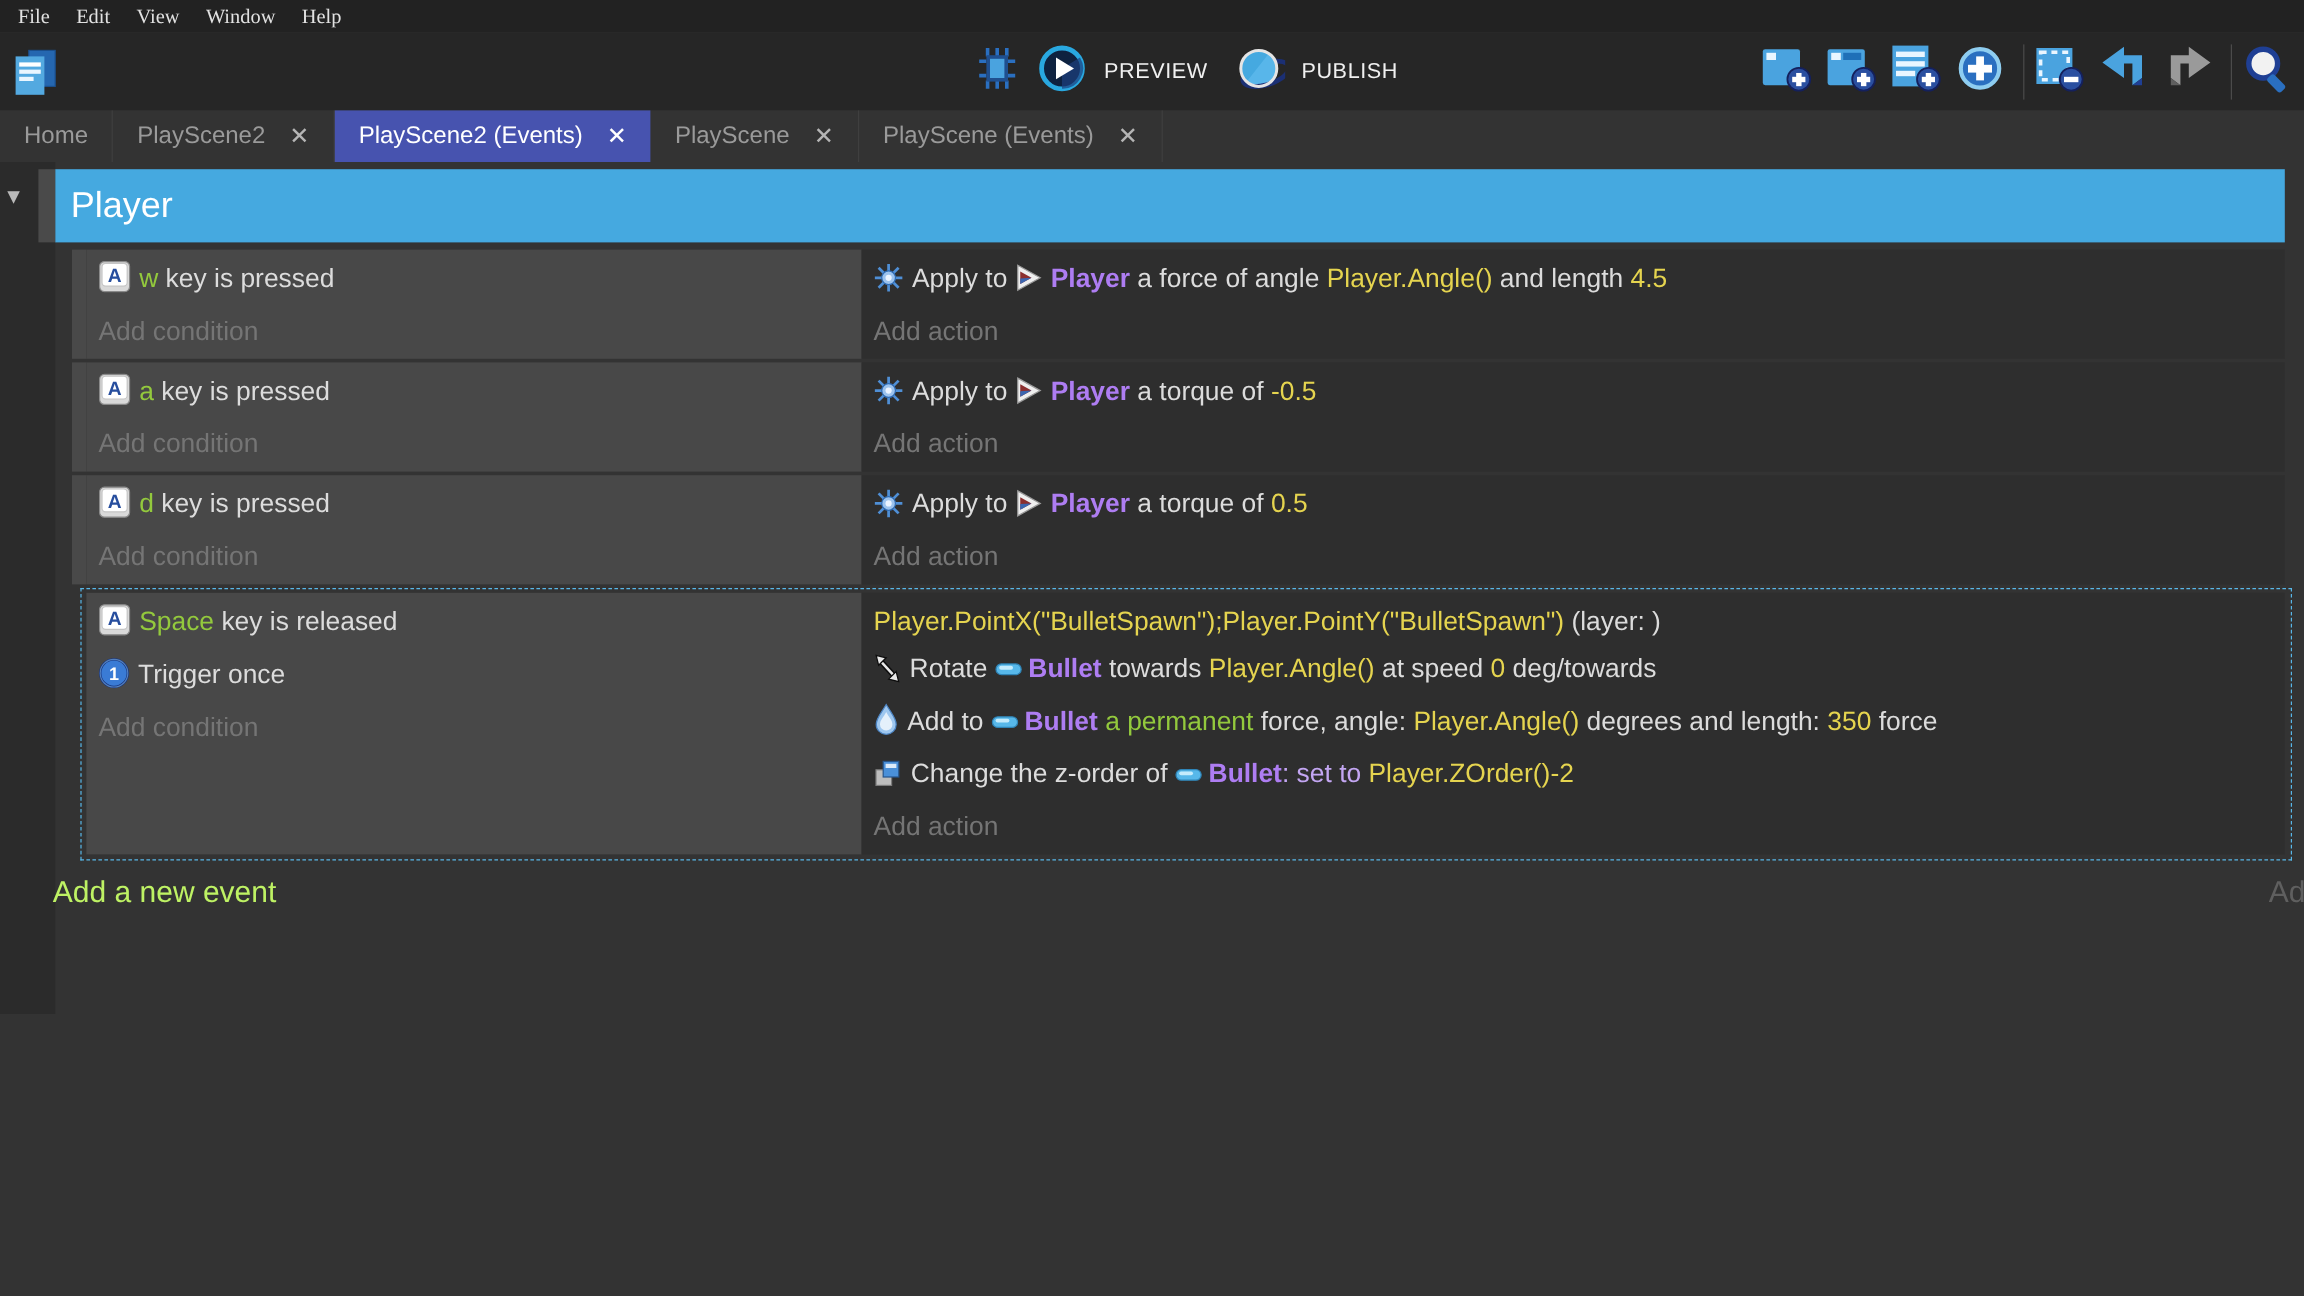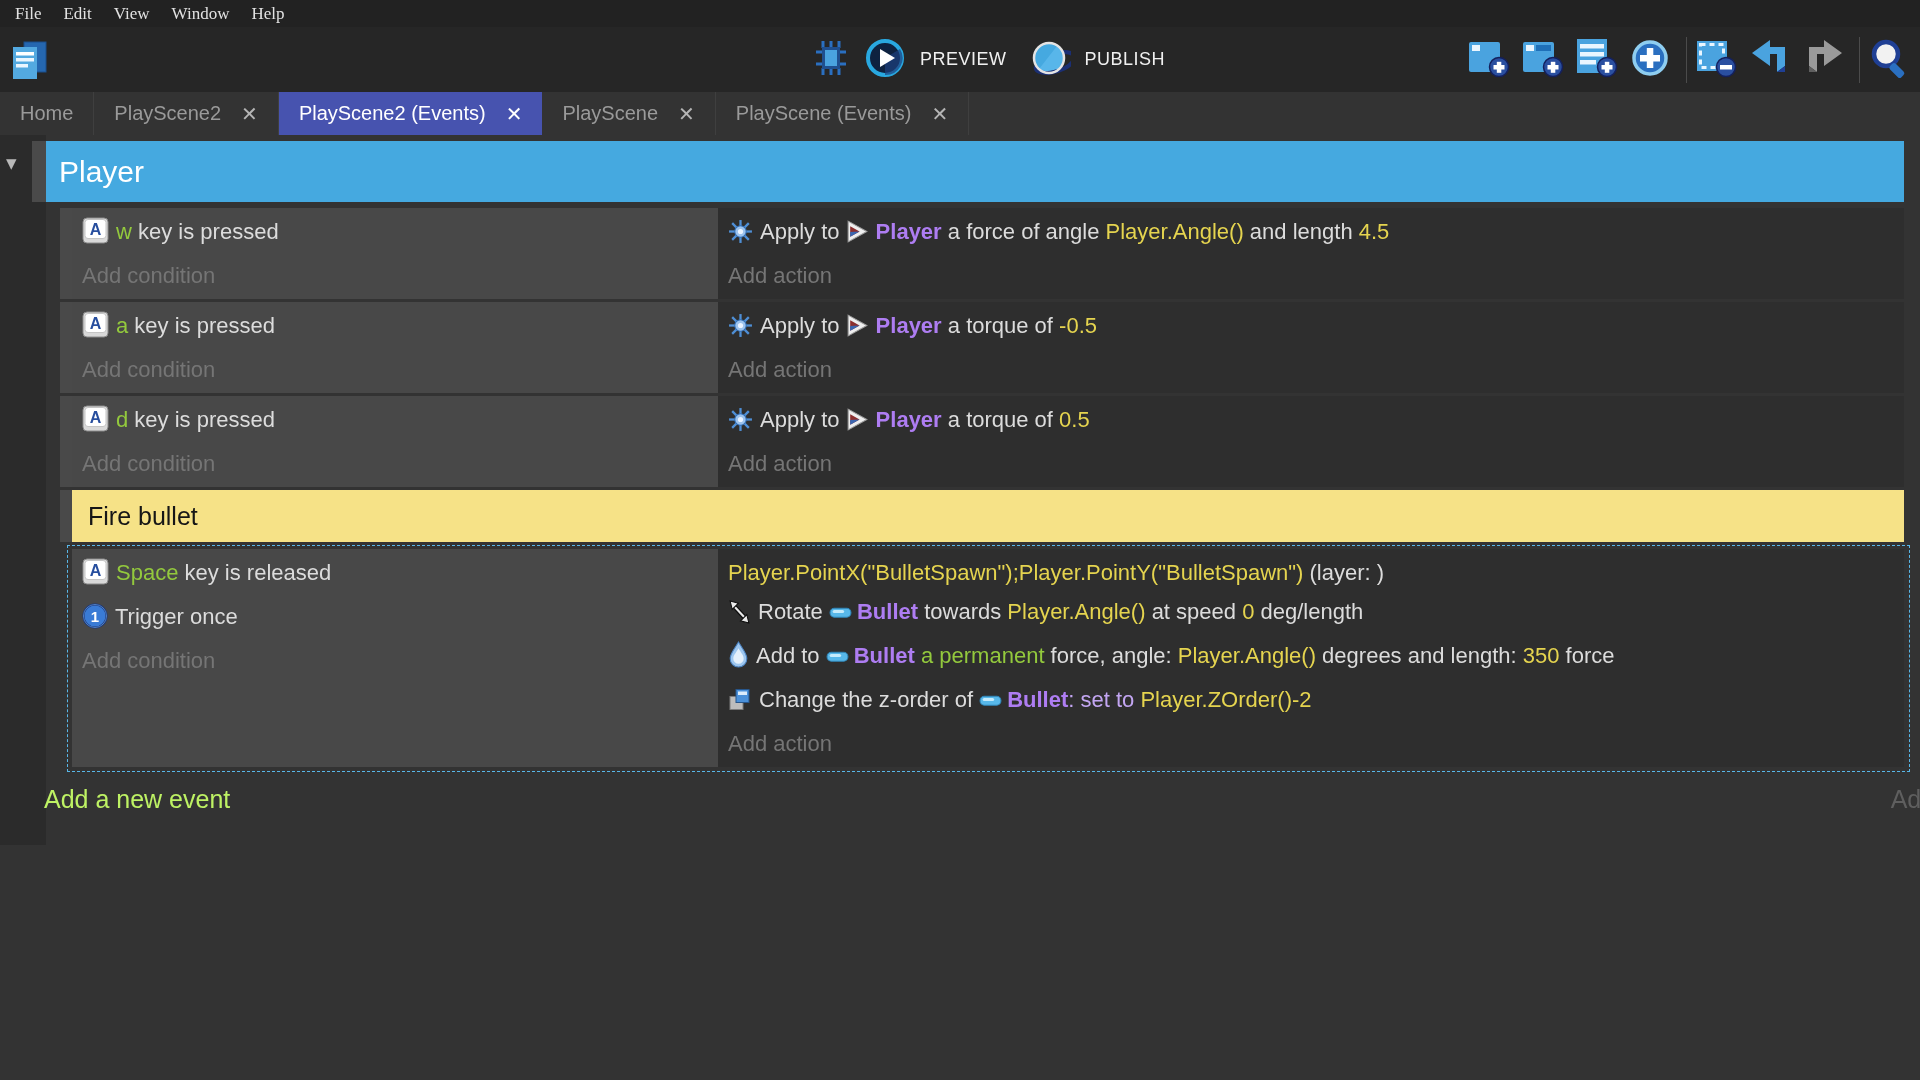--- a/index.html
+++ b/index.html
@@ -298,21 +298,20 @@
                   <circle cx="12" cy="12" r="5.5" fill="#9cc3ee" stroke="#2f6cb5"></circle>
                   <circle cx="12" cy="12" r="2.5" fill="#eaf3ff"></circle>
                 </svg></span><span class="seg-plain">Apply to </span><span class="inline-icon"><svg width="23" height="25" viewBox="0 0 22 24">
                   <polygon points="2,2 20,12 2,22" fill="#efefef" stroke="#9a9a9a"></polygon>
                   <polygon points="4,7 13,12 4,17" fill="#8c2f2f"></polygon>
                   <polygon points="13,12 4,17 4,12.5" fill="#3b66b0"></polygon>
                 </svg></span><span class="seg-object">Player</span><span class="seg-plain"> a torque of </span><span class="seg-expr">0.5</span></div>
             <div class="line placeholder">Add action</div>
           </div>
         </div>
-        <div class="comment-row"><span class="row-handle"></span><span>Fire bullet</span></div>
         <div class="sel-wrap">
           <div class="event-row">
             <div class="cond-cell">
               <div class="line"><span class="inline-icon"><svg width="27" height="27" viewBox="0 0 27 27">
                     <rect x="1" y="1" width="25" height="25" rx="4" fill="#d9d9d9" stroke="#8a8a8a"></rect>
                     <rect x="3" y="2.5" width="21" height="19" rx="3" fill="#ffffff" stroke="#c5c5c5"></rect>
                     <text x="13.5" y="18" text-anchor="middle" font-size="16" font-weight="bold" fill="#274e9e" font-family="Liberation Sans, sans-serif">A</text>
                   </svg></span><span class="seg-green">Space </span><span class="seg-plain">key is released</span></div>
               <div class="line"><span class="inline-icon"><svg width="26" height="26" viewBox="0 0 26 26">
                     <circle cx="13" cy="13" r="11.5" fill="#3a7bd5" stroke="#16357e" stroke-width="2"></circle>
@@ -324,21 +323,21 @@
             <div class="act-cell">
               <div class="line"><span class="seg-expr">Player.PointX("BulletSpawn");Player.PointY("BulletSpawn")</span><span class="seg-plain"> (layer: )</span></div>
               <div class="line"><span class="inline-icon"><svg width="23" height="25" viewBox="0 0 22 24">
                     <line x1="5" y1="6" x2="17" y2="19" stroke="#0d0d0d" stroke-width="4.5"></line>
                     <line x1="5" y1="6" x2="17" y2="19" stroke="#e8e8e8" stroke-width="2"></line>
                     <polygon points="2,2 10,4 4,10" fill="#e8e8e8" stroke="#0d0d0d" stroke-width="1"></polygon>
                     <polygon points="20,23 12,21 18,15" fill="#e8e8e8" stroke="#0d0d0d" stroke-width="1"></polygon>
                   </svg></span><span class="seg-plain">Rotate </span><span class="inline-icon small"><svg width="23" height="15" viewBox="0 0 22 14">
                     <rect x="1" y="3" width="20" height="8.5" rx="4.2" fill="#57b8ea" stroke="#2f85b8"></rect>
                     <rect x="3.5" y="4.5" width="11" height="3" rx="1.5" fill="#c4ebfc"></rect>
-                  </svg></span><span class="seg-object">Bullet</span><span class="seg-plain"> towards </span><span class="seg-expr">Player.Angle()</span><span class="seg-plain"> at speed </span><span class="seg-expr">0</span><span class="seg-plain"> deg/length</span></div>
+                  </svg></span><span class="seg-object">Bullet</span><span class="seg-plain"> towards </span><span class="seg-expr">Player.Angle()</span><span class="seg-plain"> at speed </span><span class="seg-expr">0</span><span class="seg-plain"> deg/towards</span></div>
               <div class="line"><span class="inline-icon"><svg width="21" height="27" viewBox="0 0 20 26">
                     <path d="M10 1 C14 8 18 12 18 17 a8 8 0 1 1 -16 0 C2 12 6 8 10 1 Z" fill="#9ec7ef" stroke="#4d85c4"></path>
                     <path d="M10 7 C12 11 15 13.5 15 17 a5 5 0 1 1 -10 0 C5 13.5 8 11 10 7 Z" fill="#e4f0fb"></path>
                   </svg></span><span class="seg-plain">Add to </span><span class="inline-icon small"><svg width="23" height="15" viewBox="0 0 22 14">
                     <rect x="1" y="3" width="20" height="8.5" rx="4.2" fill="#57b8ea" stroke="#2f85b8"></rect>
                     <rect x="3.5" y="4.5" width="11" height="3" rx="1.5" fill="#c4ebfc"></rect>
                   </svg></span><span class="seg-object">Bullet</span><span class="seg-plain"> </span><span class="seg-green">a permanent</span><span class="seg-plain"> force, angle: </span><span class="seg-expr">Player.Angle()</span><span class="seg-plain"> degrees and length: </span><span class="seg-expr">350</span><span class="seg-plain"> force</span></div>
               <div class="line"><span class="inline-icon"><svg width="24" height="25" viewBox="0 0 24 24">
                     <rect x="2" y="9" width="13" height="13" fill="#bdbdbd" stroke="#7c7c7c"></rect>
                     <rect x="8" y="2" width="13" height="13" fill="#4a90d9" stroke="#27568c"></rect>

